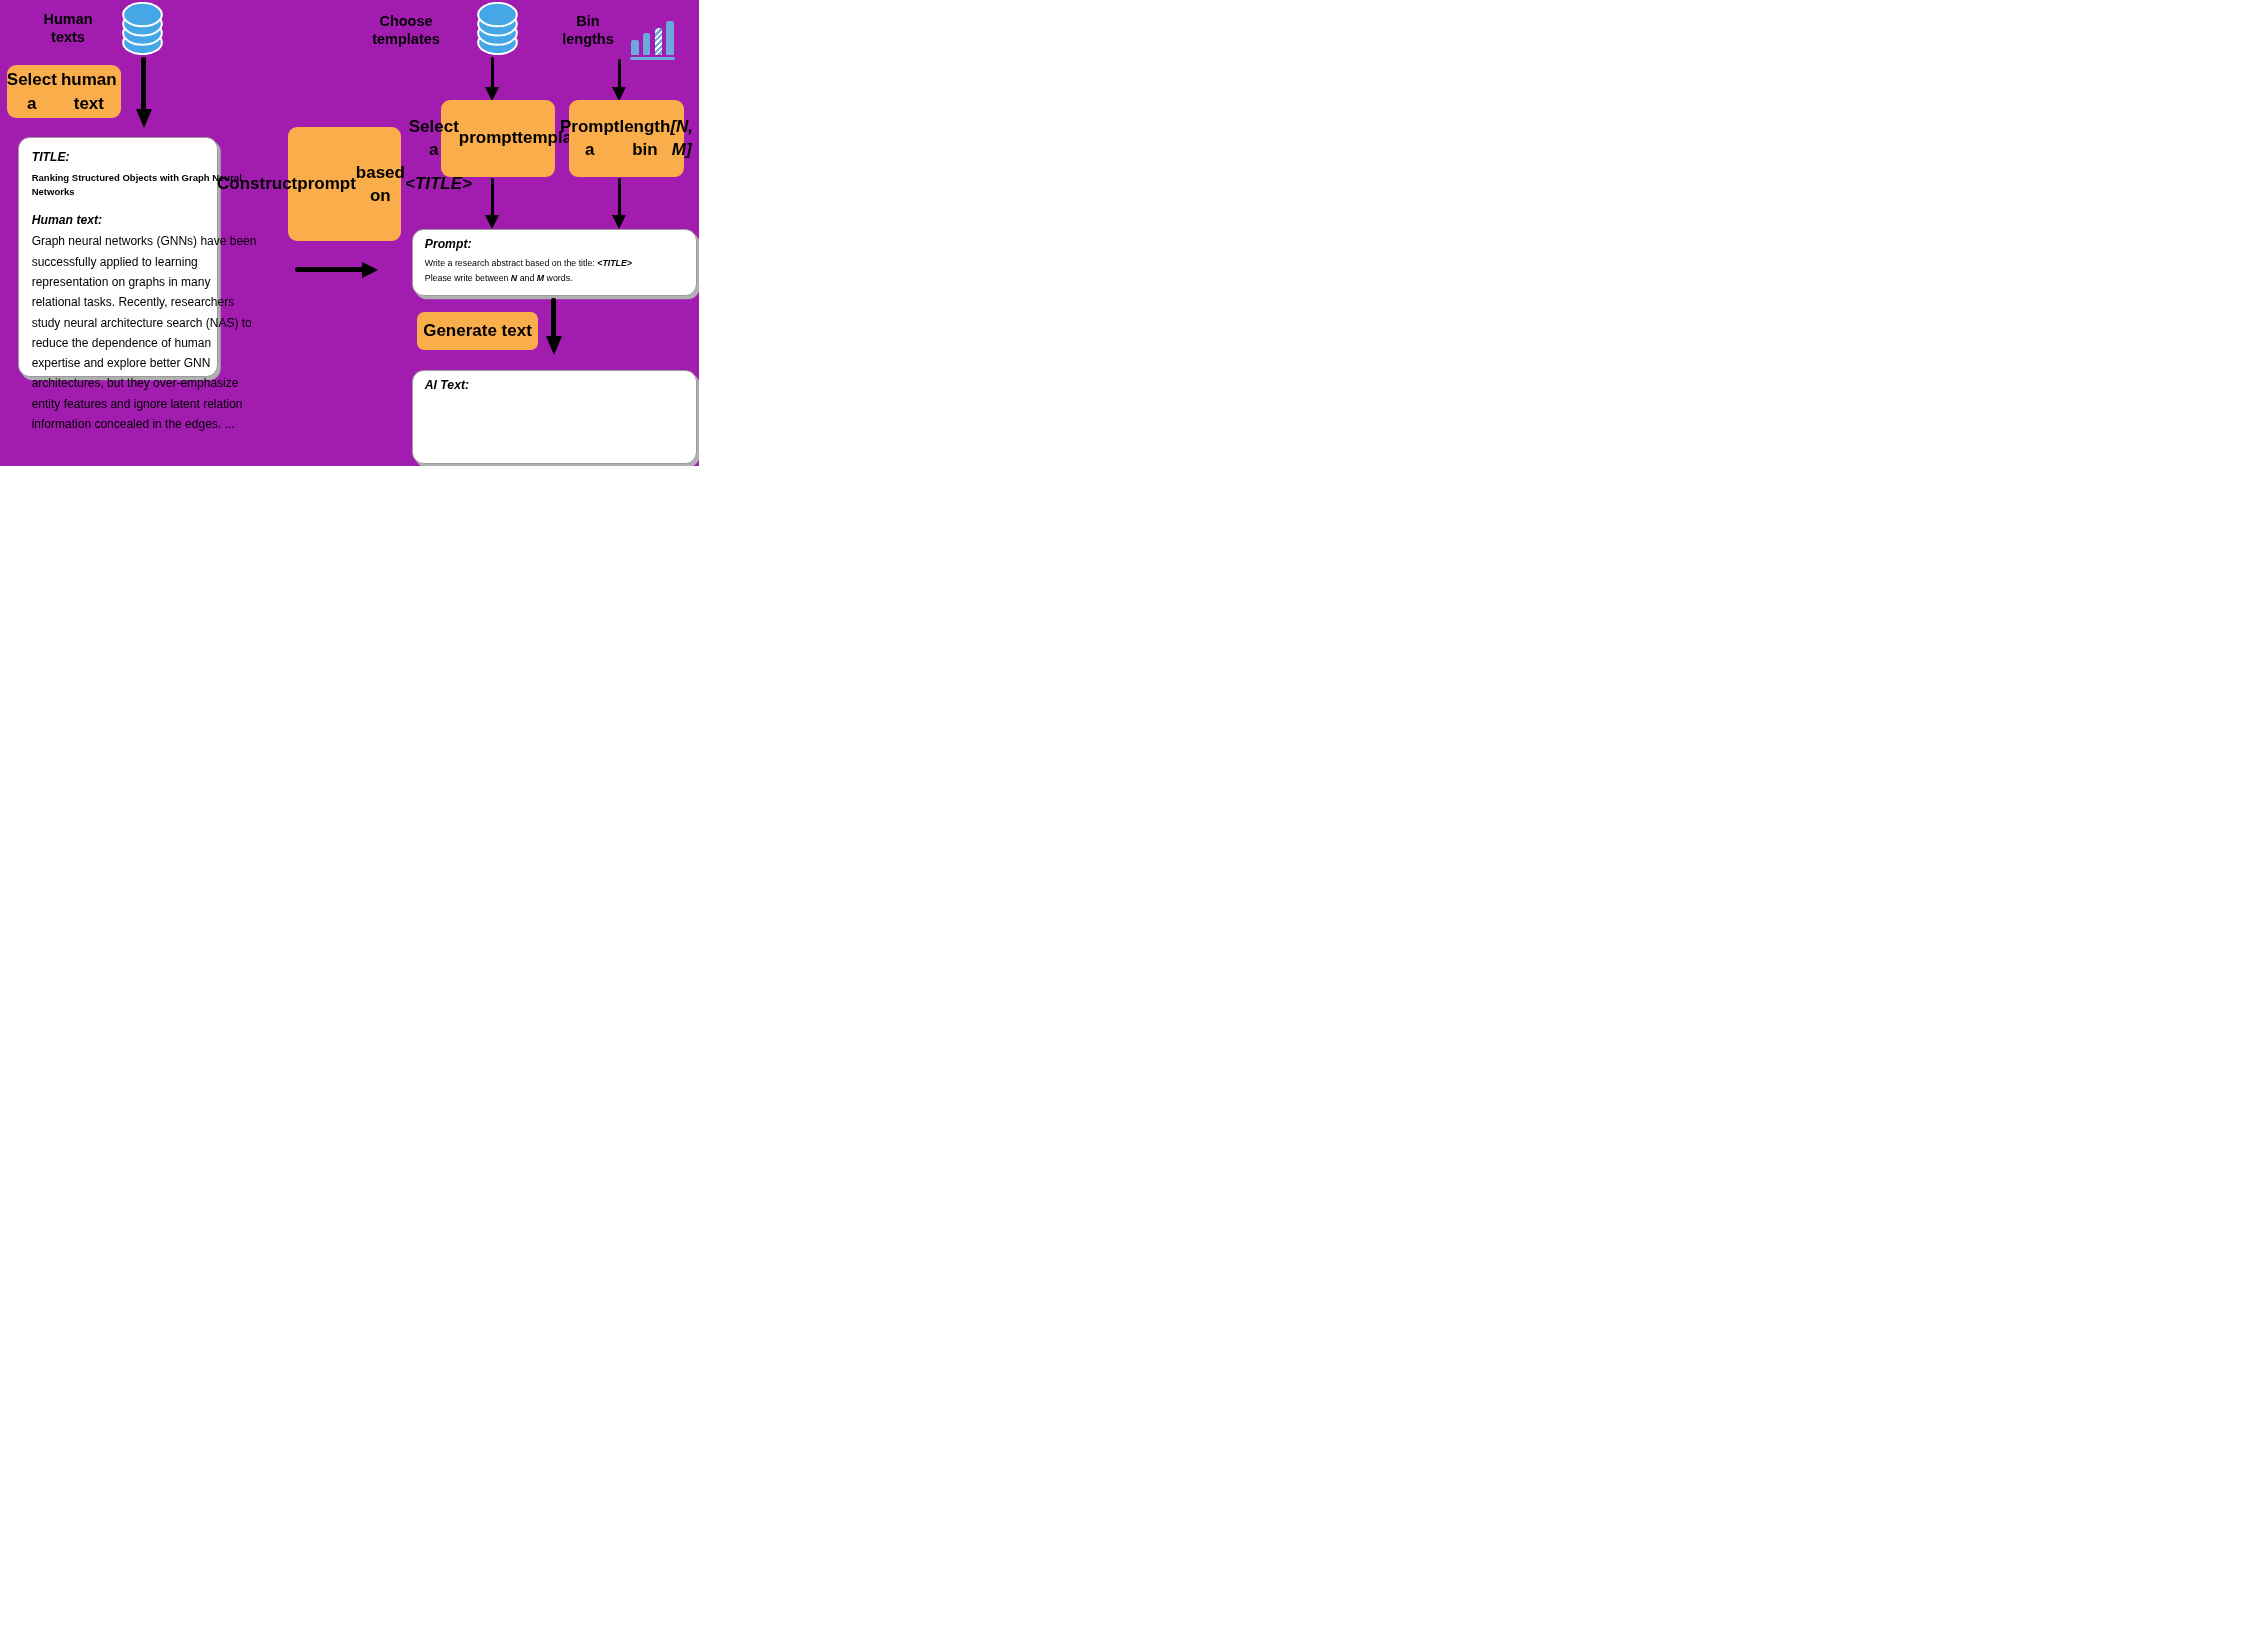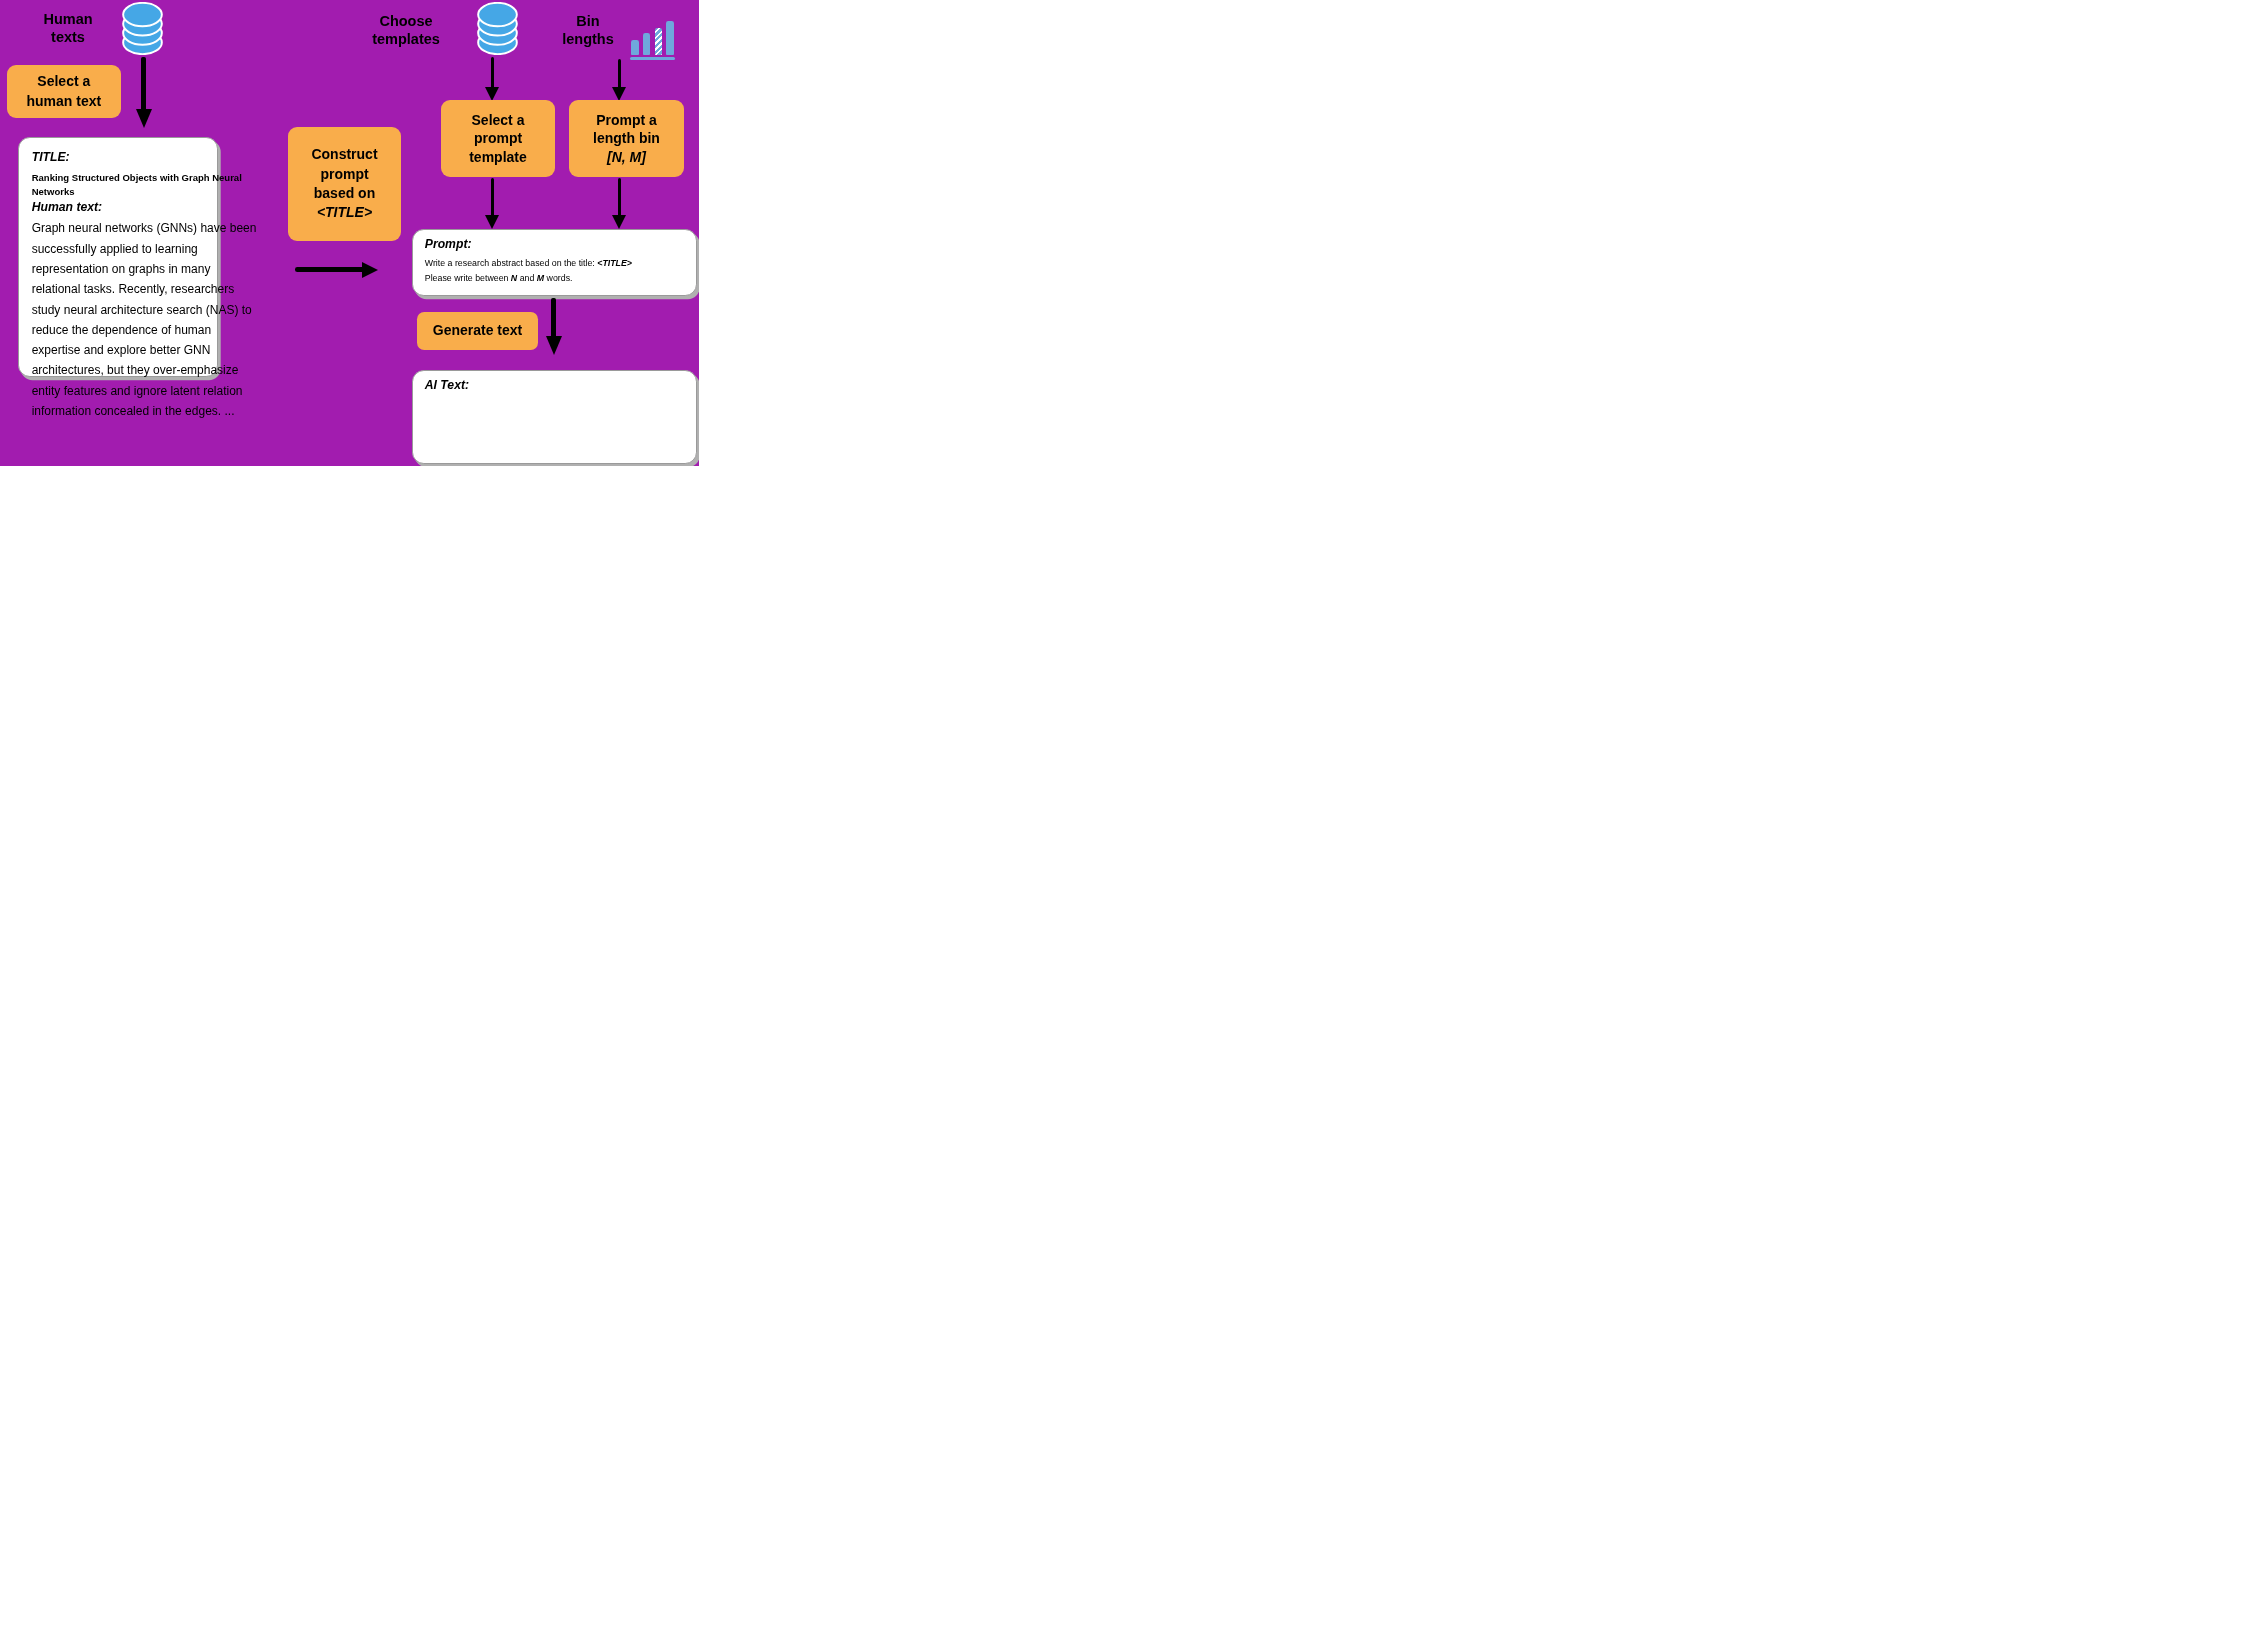--- a/index.html
+++ b/index.html
@@ -25,24 +25,24 @@
   .label-human     { left: 32px;   top: 10px;  width: 72px; }
   .label-templates { left: 361px;  top: 11.8px;  width: 90px; }
   .label-bins      { left: 555px; top: 11.8px;  width: 66px; }
 
   
   .action-box {
     position: absolute;
     background: #F9AD4B;
     border-radius: 9px;
     display: flex;
-    flex-direction: column;
+    flex-direction: row;
     align-items: center;
     justify-content: center;
-    font-size: 14px;
+    font-size: 17px;
     font-weight: bold;
     line-height: 1.38;
     text-align: center;
   }
   .box-select-human    { left: 6.8px;   top: 65px; width: 114px; height: 53px; }
   .box-construct       { left: 288px;  top: 127px; width: 113px; height: 114px; }
   .box-select-template { left: 441px;  top: 100px; width: 114px; height: 77px; line-height: 1.32; }
   .box-choose-bin      { left: 569px; top: 100px; width: 115px; height: 77px; line-height: 1.32; }
   .box-generate        { left: 417px;  top: 312px; width: 121px; height: 38px;  border-radius: 7.2px; }
   .italic-token { font-style: italic; }
@@ -64,21 +64,21 @@
     font-weight: bold;
     font-style: italic;
   }
   .title-value {
     margin-top: 7.2px;
     width: 232px;
     font-size: 9.5px;
     font-weight: bold;
     line-height: 1.5;
   }
-  .sub-heading { margin-top: 1px; }
+  .sub-heading { margin-top: 14px; }
   .body-text {
     margin-top: 4px;
     width: 229px;
     font-size: 12px;
     line-height: 1.69;
   }
   .prompt-body {
     margin-top: 4.5px;
     width: 263px;
     font-size: 8.8px;

